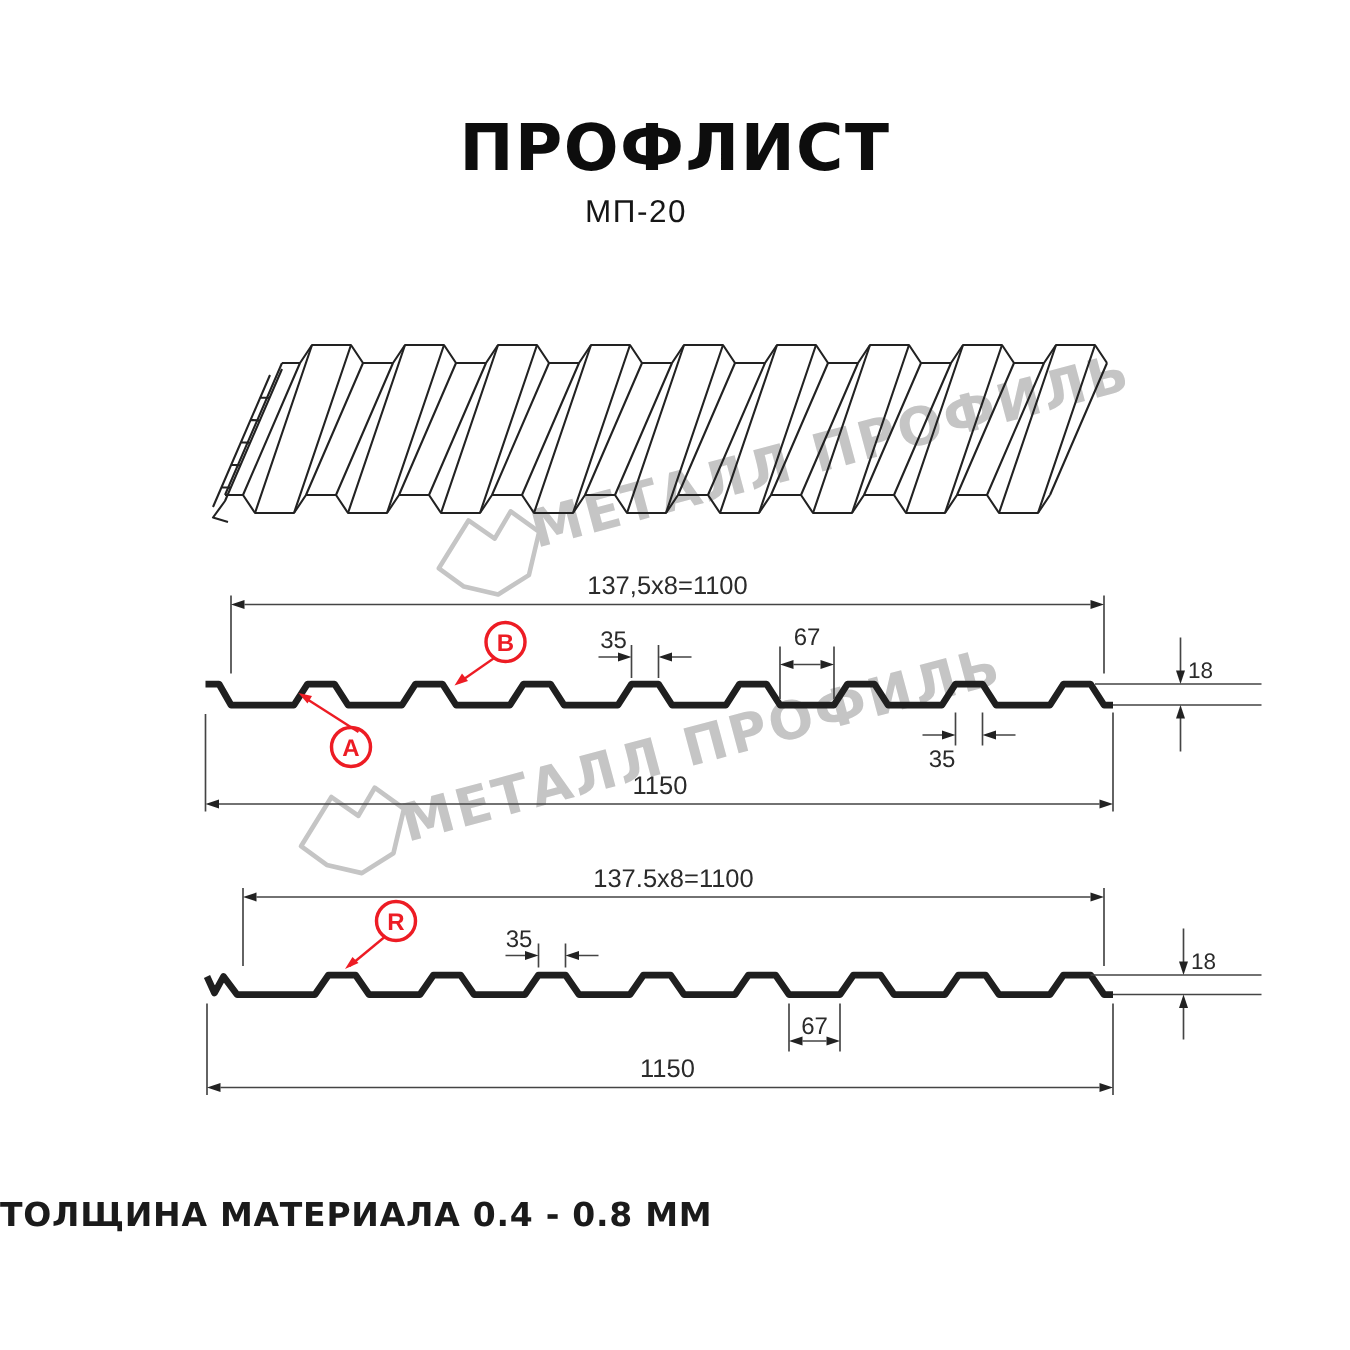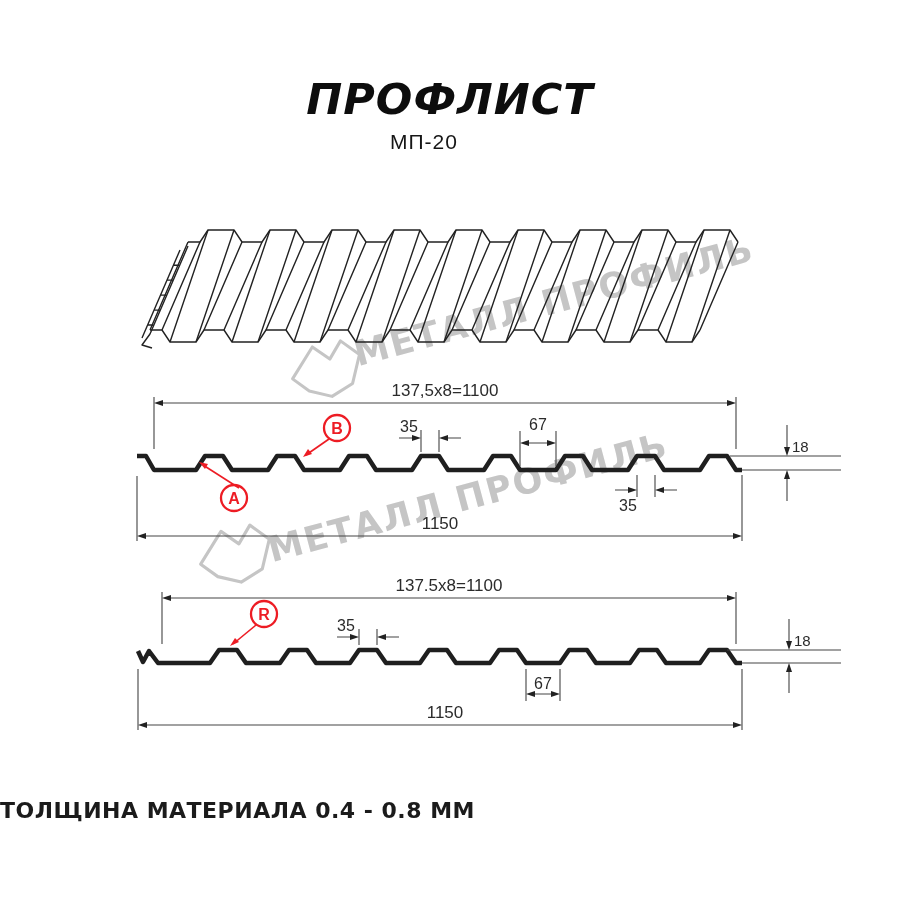--- a/index.html
+++ b/index.html
@@ -1,20 +1,20 @@
 <!DOCTYPE html>
 <html><head>
 <meta charset="utf-8">
 <style>
   html,body{margin:0;padding:0;background:#fff;}
   #stage{position:relative;width:900px;height:900px;background:#ffffff;overflow:hidden;
          font-family:"Liberation Sans",sans-serif;}
   .title{position:absolute;left:0;top:74px;width:900px;text-align:center;
          font-family:"DejaVu Sans","Liberation Sans",sans-serif;
-         font-size:43px;font-weight:800;letter-spacing:1px;color:#0d0d0d;font-style:italic;}
+         font-size:43px;font-weight:800;letter-spacing:1px;color:#0d0d0d;}
   .subtitle{position:absolute;left:0;top:130px;width:848px;text-align:center;
          font-size:21px;font-weight:500;letter-spacing:1px;color:#161616;}
   .footer{position:absolute;left:0;top:798px;width:900px;
          font-family:"DejaVu Sans","Liberation Sans",sans-serif;
          font-size:22px;font-weight:600;letter-spacing:0.5px;color:#1b1b1b;}
   .wm-text{position:absolute;font-family:"DejaVu Sans","Liberation Sans",sans-serif;
          font-size:35px;font-weight:700;letter-spacing:2px;color:#c5c5c5;
          white-space:nowrap;transform-origin:0 100%;transform:rotate(-15deg);z-index:1;}
   .wm-logo{position:absolute;z-index:1;}
   #art{position:absolute;left:0;top:0;z-index:2;}

